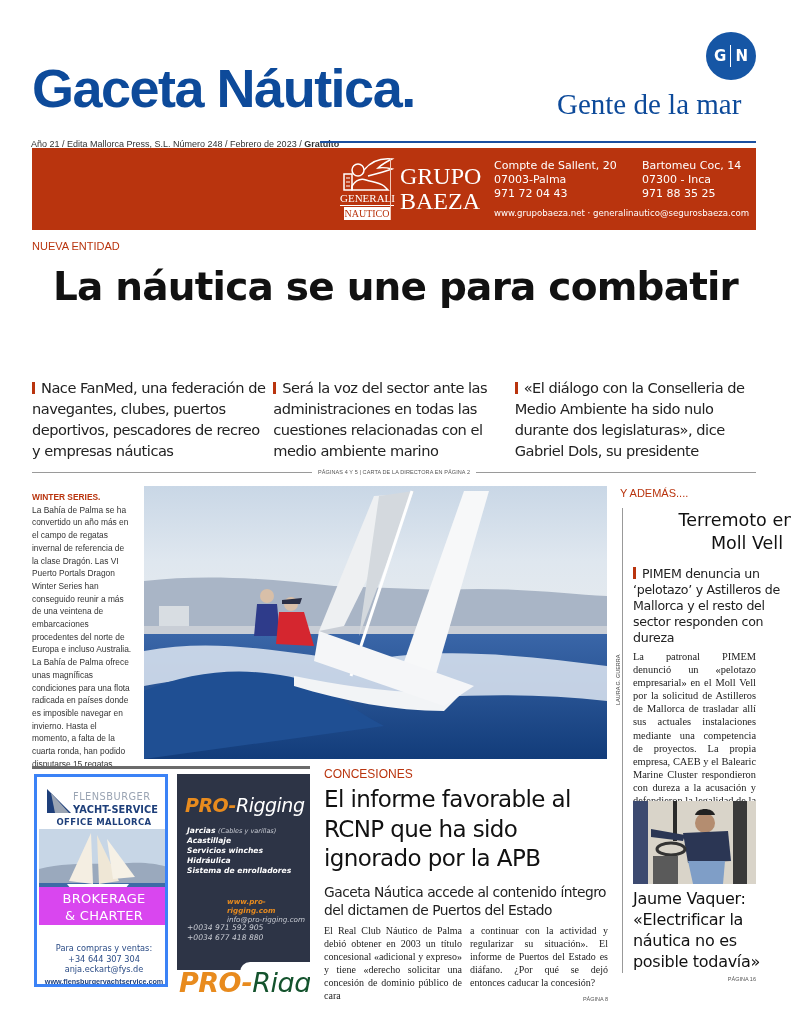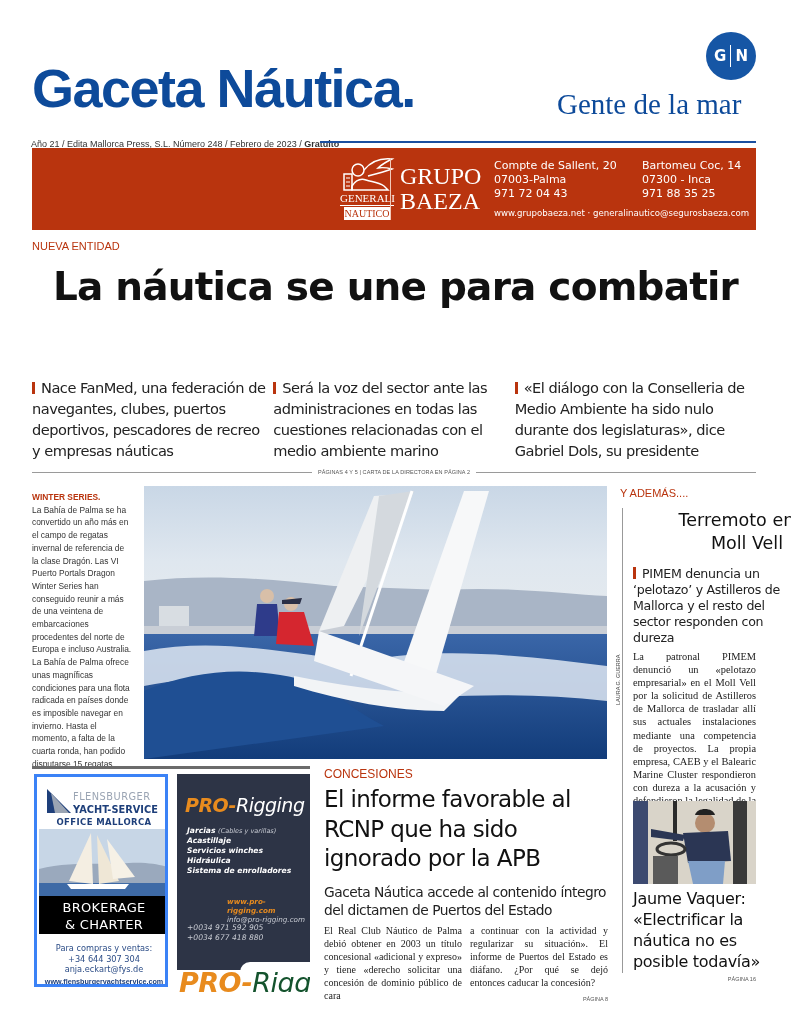--- a/index.html
+++ b/index.html
@@ -62,21 +62,21 @@
   .vaquer-ref { left: 690px; top: 976px; width: 66px; text-align: right; font-size: 5.5px; color: #555; }
 
   
   .gray-bar { left: 32px; top: 766px; width: 278px; height: 3px; background: #6b6b6b; }
   .fys-ad { left: 34px; top: 774px; width: 134px; height: 213px; background: #fff; border: 3px solid #3b82f6; overflow: hidden; }
   .fys-logo-text { position: absolute; left: 36px; top: 13px; font-family: "DejaVu Sans", sans-serif; font-size: 9.8px; line-height: 13px; }
   .fys-logo-text .l1 { color: #9aa4b3; letter-spacing: 0.5px; }
   .fys-logo-text .l2 { color: #1e3f7a; font-weight: bold; }
   .fys-office { position: absolute; left: 0; top: 40px; width: 134px; text-align: center; font-family: "DejaVu Sans", sans-serif; font-size: 8.5px; color: #1e3f7a; font-weight: bold; letter-spacing: 0.4px; }
   .fys-photo { position: absolute; left: 2px; top: 52px; width: 130px; height: 74px; overflow: hidden; }
-  .fys-box { position: absolute; left: 2px; top: 119px; width: 130px; height: 38px; background: #000000; color: #fff; text-align: center; font-family: "DejaVu Sans", sans-serif; font-size: 13px; line-height: 17px; padding-top: 3px; letter-spacing: 0.3px; }
+  .fys-box { position: absolute; left: 2px; top: 110px; width: 130px; height: 38px; background: #d946ef; color: #fff; text-align: center; font-family: "DejaVu Sans", sans-serif; font-size: 13px; line-height: 17px; padding-top: 3px; letter-spacing: 0.3px; }
   .fys-contact { position: absolute; left: 0; top: 166px; width: 134px; text-align: center; font-family: "DejaVu Sans", sans-serif; font-size: 8.2px; line-height: 10.5px; color: #2b4c86; }
   .fys-web { position: absolute; left: 0; top: 200px; width: 134px; text-align: center; font-size: 7.2px; color: #1e3f7a; font-weight: bold; }
 
   .pro-ad { left: 177px; top: 774px; width: 133px; height: 196px; background: #2d3446; overflow: hidden; }
   .pro-logo { position: absolute; left: 8px; top: 20px; font-family: "DejaVu Sans", sans-serif; font-size: 19px; color: #fff; letter-spacing: -0.5px; }
   .pro-logo .pro { color: #e88b1e; font-weight: bold; font-style: italic; }
   .pro-logo .rig { font-style: italic; font-weight: normal; }
   .pro-services { position: absolute; left: 10px; top: 52px; font-family: "DejaVu Sans", sans-serif; font-style: italic; font-weight: bold; font-size: 7.6px; line-height: 10px; color: #fff; }
   .pro-services .small { font-weight: normal; color: #c9ccd4; font-size: 6.5px; }
   .pro-web { position: absolute; left: 10px; top: 123px; font-family: "DejaVu Sans", sans-serif; font-style: italic; font-size: 7.2px; line-height: 9px; margin-left: 40px; }

